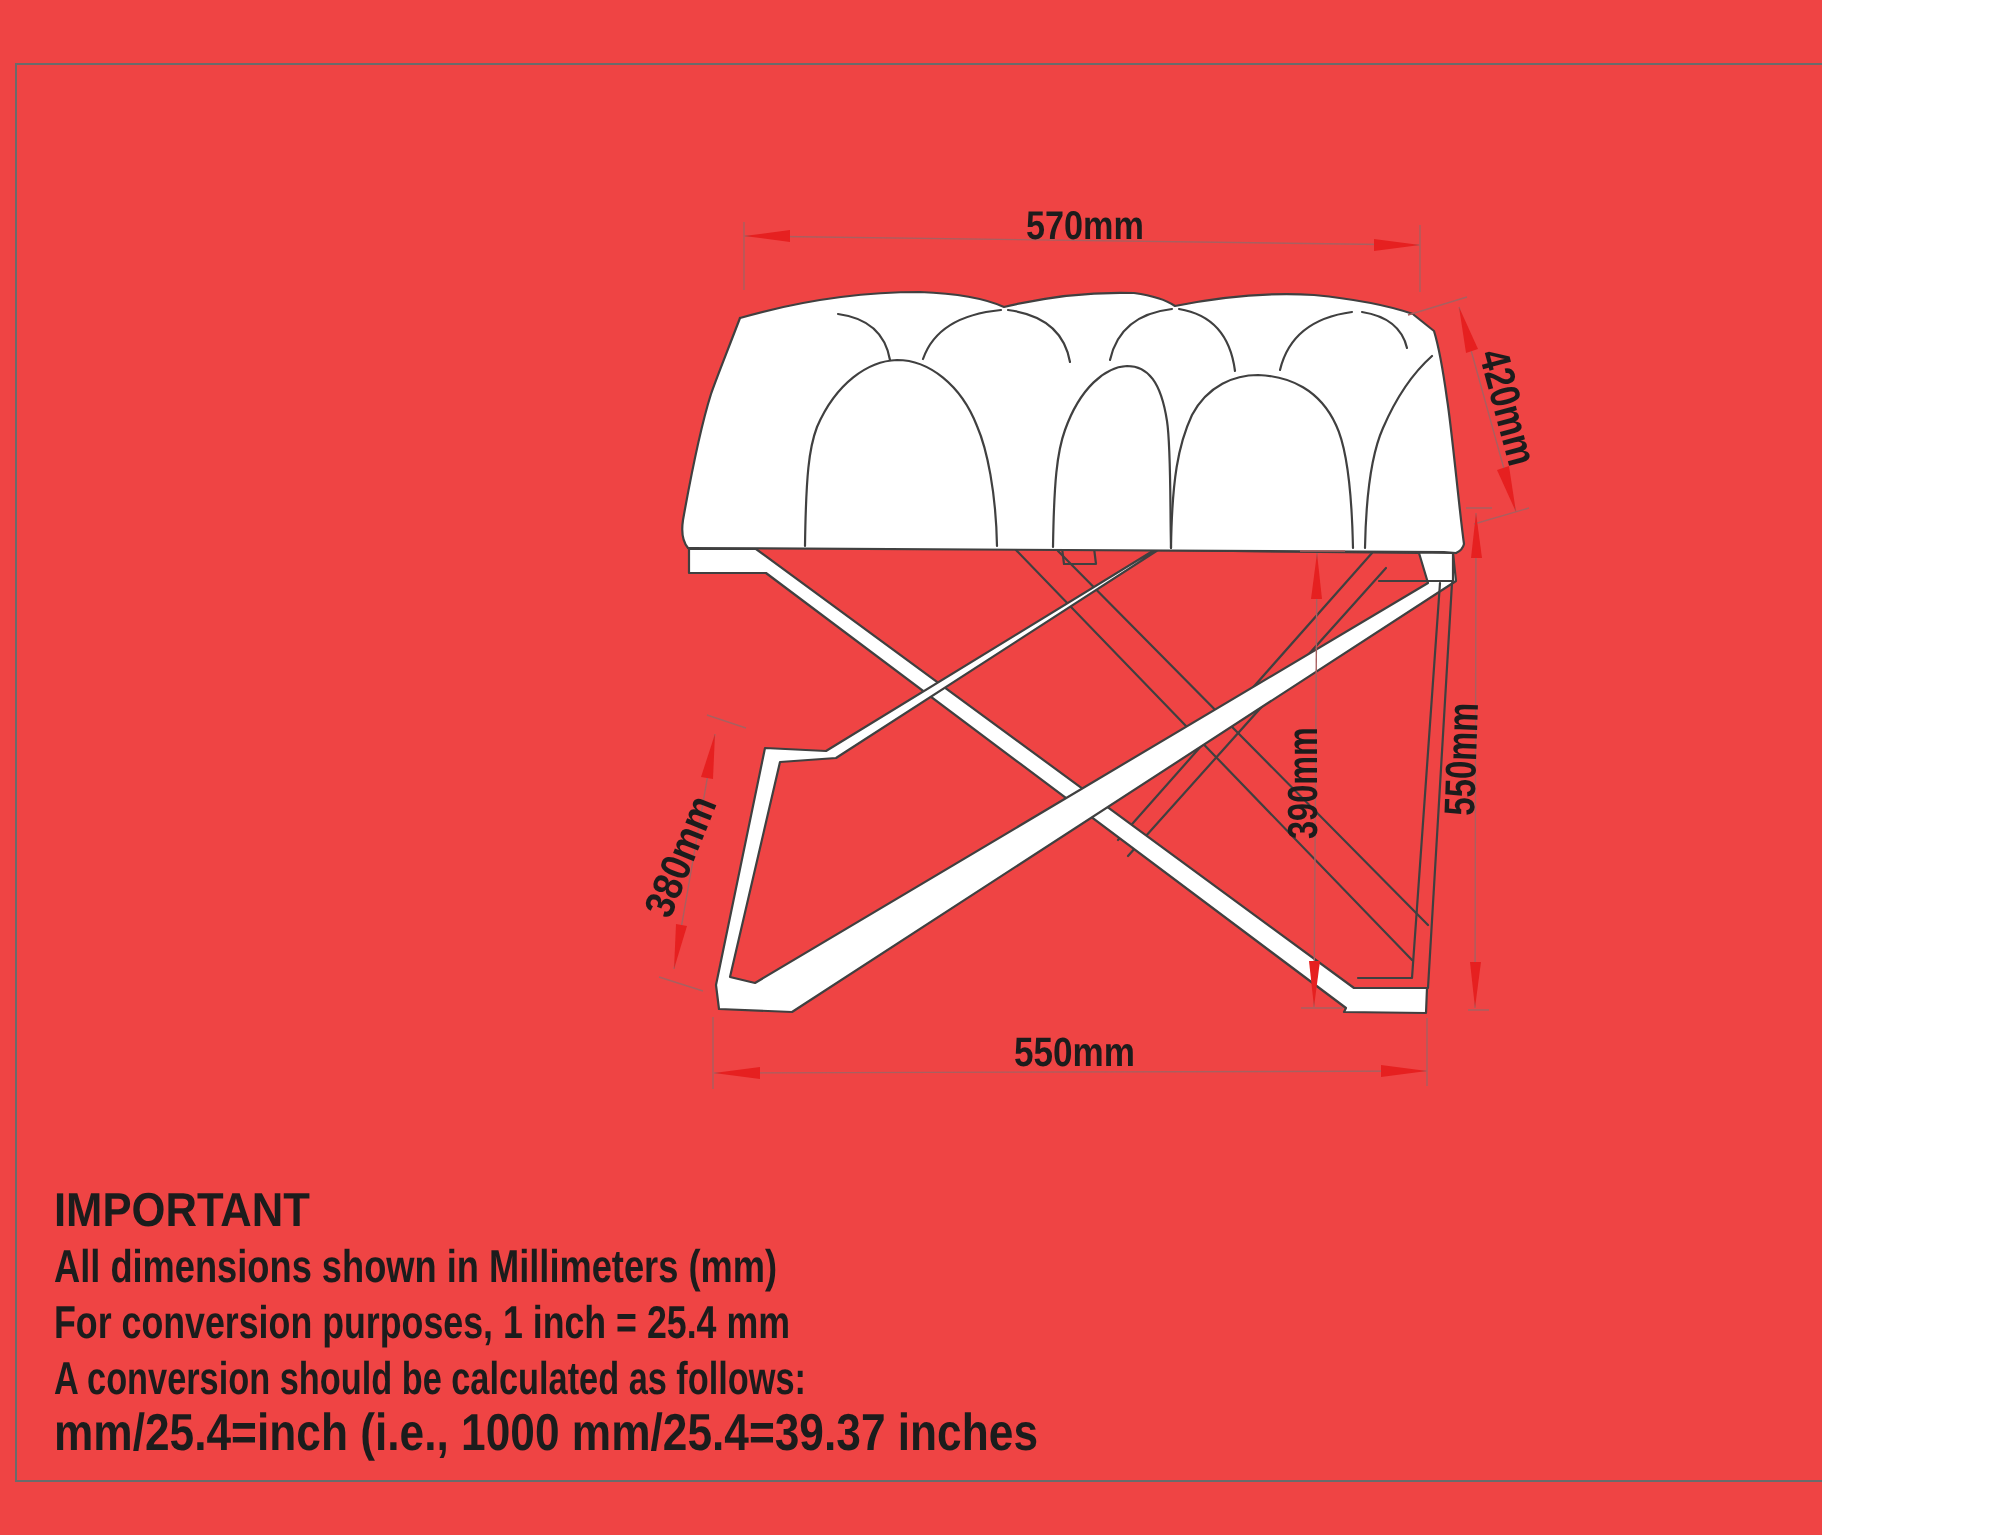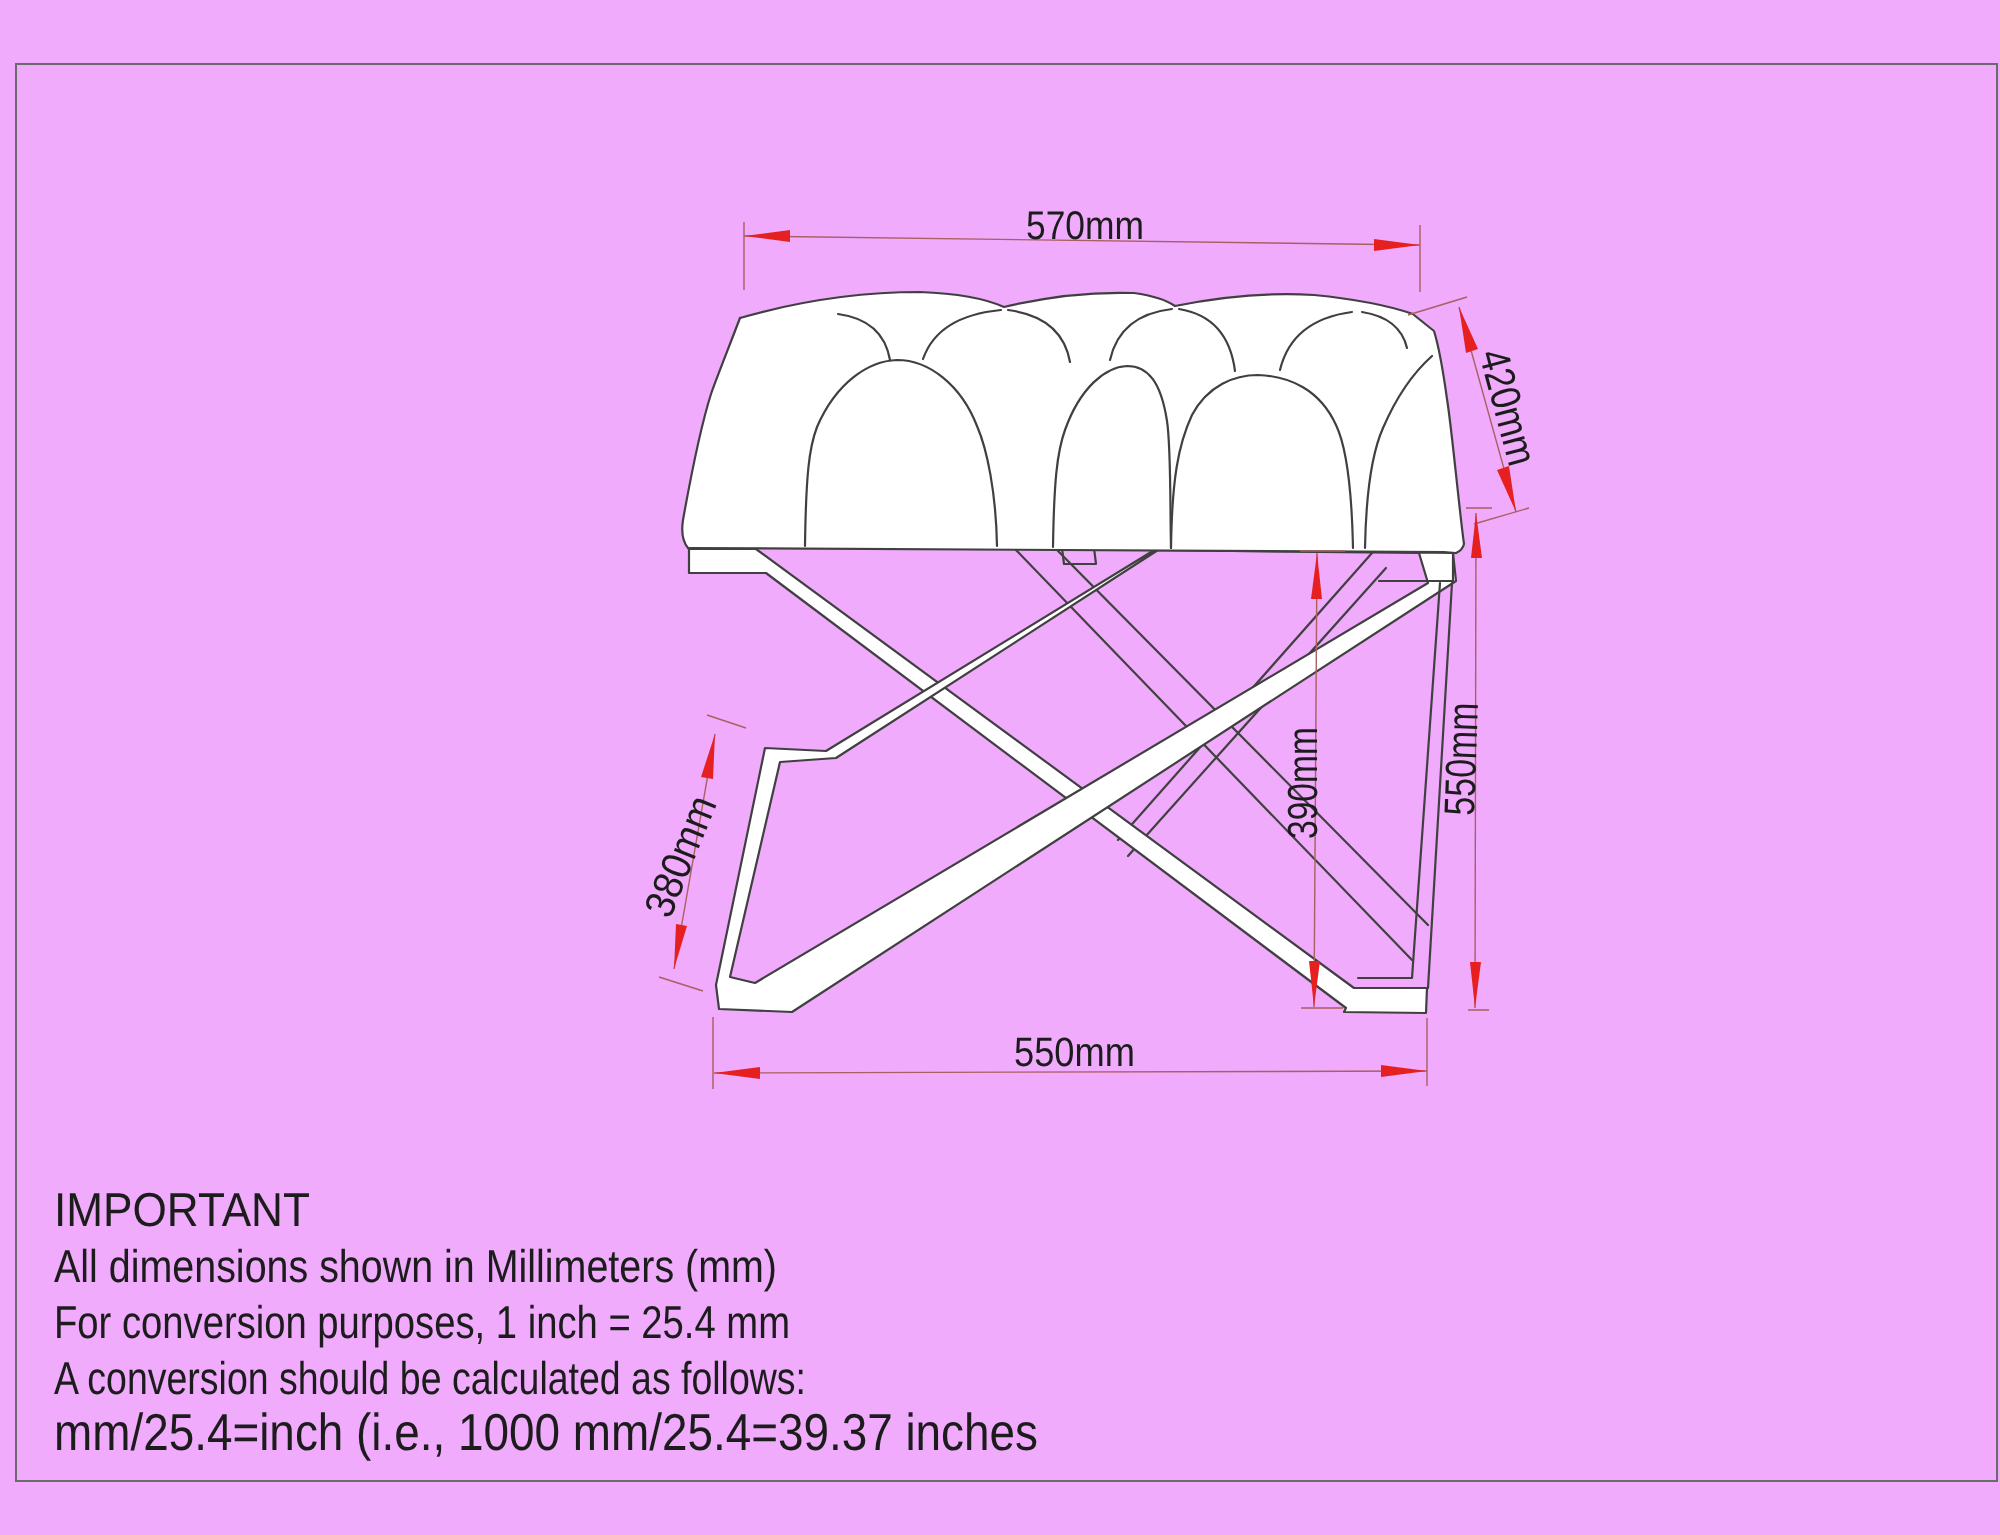--- a/index.html
+++ b/index.html
@@ -1,16 +1,16 @@
 <!DOCTYPE html>
 <html><head>
 <meta charset="utf-8">
 <style>
   html,body{margin:0;padding:0;background:#ffffff;}
-  .page{position:relative;width:2000px;height:1535px;background:#f0abfc;overflow:hidden;}
+  .page{position:relative;width:1822px;height:1535px;background:#ef4444;overflow:hidden;font-weight:bold;}
   svg{position:absolute;left:0;top:0;}
   text{font-family:"Liberation Sans",sans-serif;fill:#1c1c1c;-webkit-font-smoothing:antialiased;text-rendering:geometricPrecision;}
 </style>
 </head>
 <body>
 
 <div class="page">
 <svg width="2000" height="1535" viewBox="0 0 2000 1535">
 
   <rect x="16" y="64" width="1981" height="1417" fill="none" stroke="#6b6b6b" stroke-width="2"></rect>

